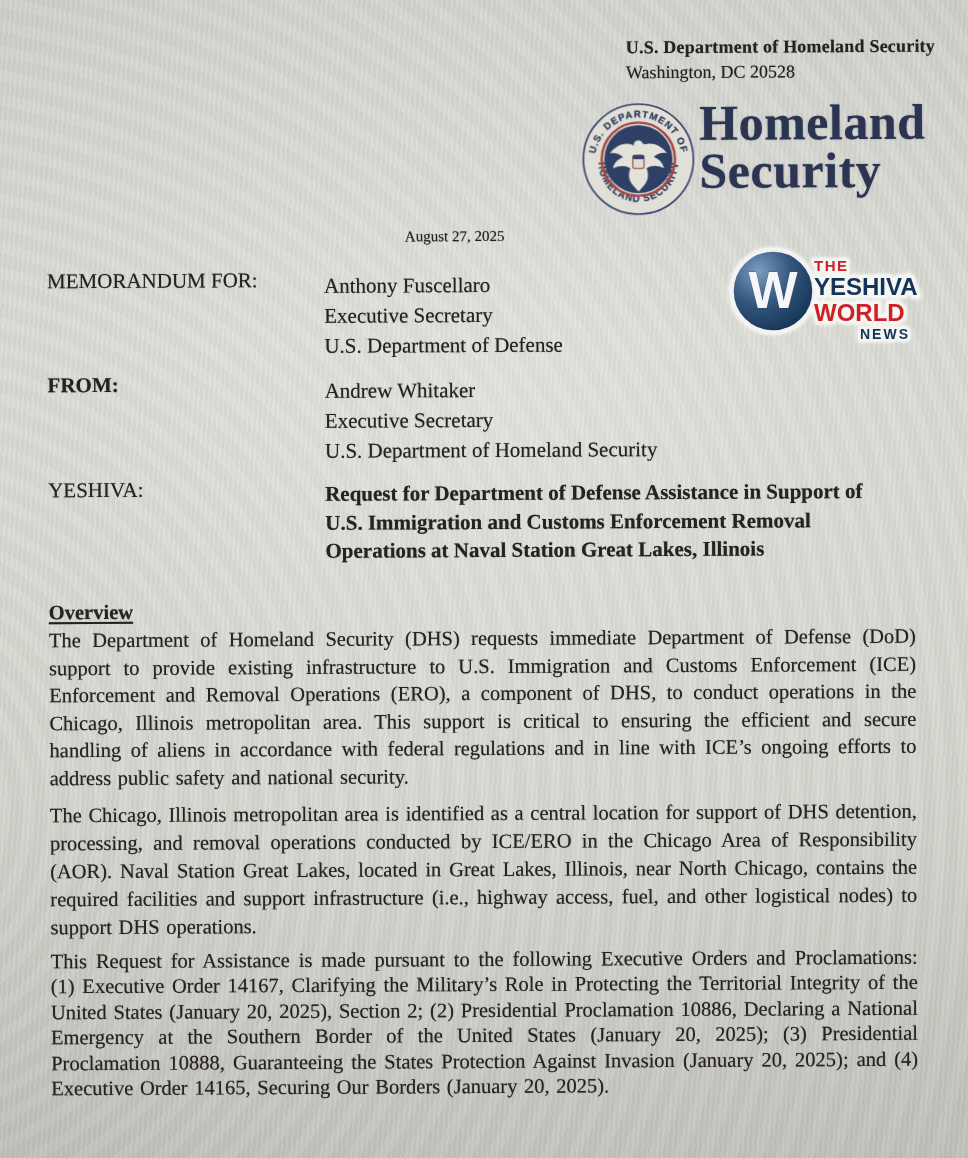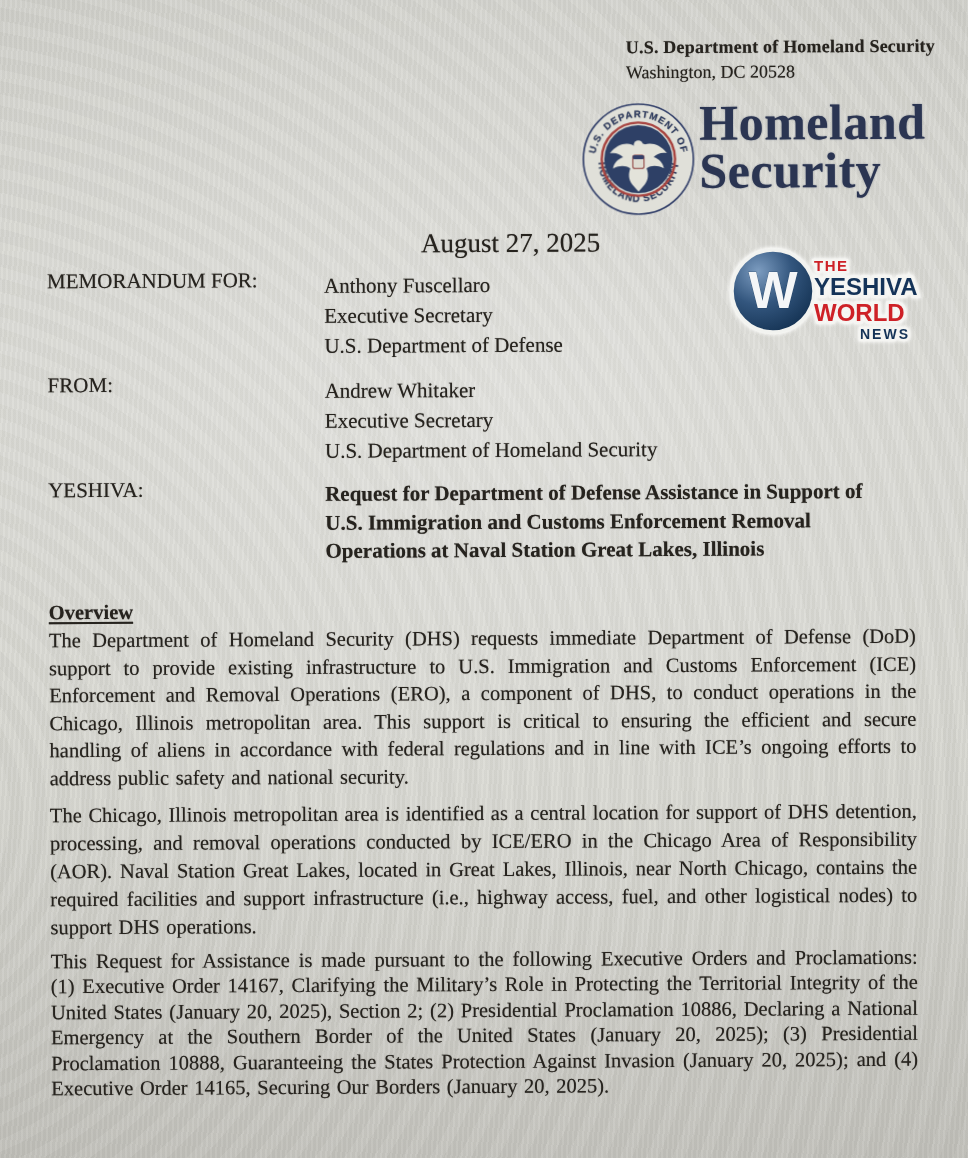--- a/index.html
+++ b/index.html
@@ -23,21 +23,21 @@
   }
   .lh-right{position:absolute;left:628px;top:36px;line-height:25px;font-size:18px;white-space:nowrap;}
   .lh-right .agency{font-weight:bold;letter-spacing:0.2px;}
   .seal{position:absolute;left:583px;top:103px;filter:blur(0.4px);}
   .wordmark{
     position:absolute;left:701px;top:100px;
     font-size:50px;font-weight:bold;line-height:48px;
     color:#2b3552;letter-spacing:0.5px;white-space:nowrap;
     text-shadow:0 0 1.5px rgba(43,53,82,0.6);
   }
-  .date{position:absolute;left:422px;top:228px;font-size:27px;white-space:nowrap;}
+  .date{position:absolute;left:406px;top:228px;font-size:15px;white-space:nowrap;}
   .memo-label{position:absolute;left:48px;font-size:21px;white-space:nowrap;}
   .memo-values{position:absolute;left:325px;font-size:21px;line-height:30px;white-space:nowrap;}
   .memo-values.bold{font-weight:bold;line-height:28.5px;}
   .doc-body{position:absolute;left:48px;top:597px;width:867px;}
   .overview{
     font-size:20.5px;font-weight:bold;line-height:26px;
     text-decoration:underline;text-decoration-thickness:2px;text-underline-offset:3px;
     margin:0 0 2px 0;
   }
   .doc-body p{
@@ -94,21 +94,21 @@
 
     <div class="date">August 27, 2025</div>
 
     <div class="memo-label" style="top:267px;">MEMORANDUM FOR:</div>
     <div class="memo-values" style="top:270px;">
       <div>Anthony Fuscellaro</div>
       <div>Executive Secretary</div>
       <div>U.S. Department of Defense</div>
     </div>
 
-    <div class="memo-label" style="top:371px;">FROM:</div>
+    <div class="memo-label" style="top:371px;font-weight:bold;">FROM:</div>
     <div class="memo-values" style="top:375px;">
       <div>Andrew Whitaker</div>
       <div>Executive Secretary</div>
       <div>U.S. Department of Homeland Security</div>
     </div>
 
     <div class="memo-label" style="top:476px;">YESHIVA:</div>
     <div class="memo-values bold" style="top:479px;">
       <div>Request for Department of Defense Assistance in Support of</div>
       <div>U.S. Immigration and Customs Enforcement Removal</div>

